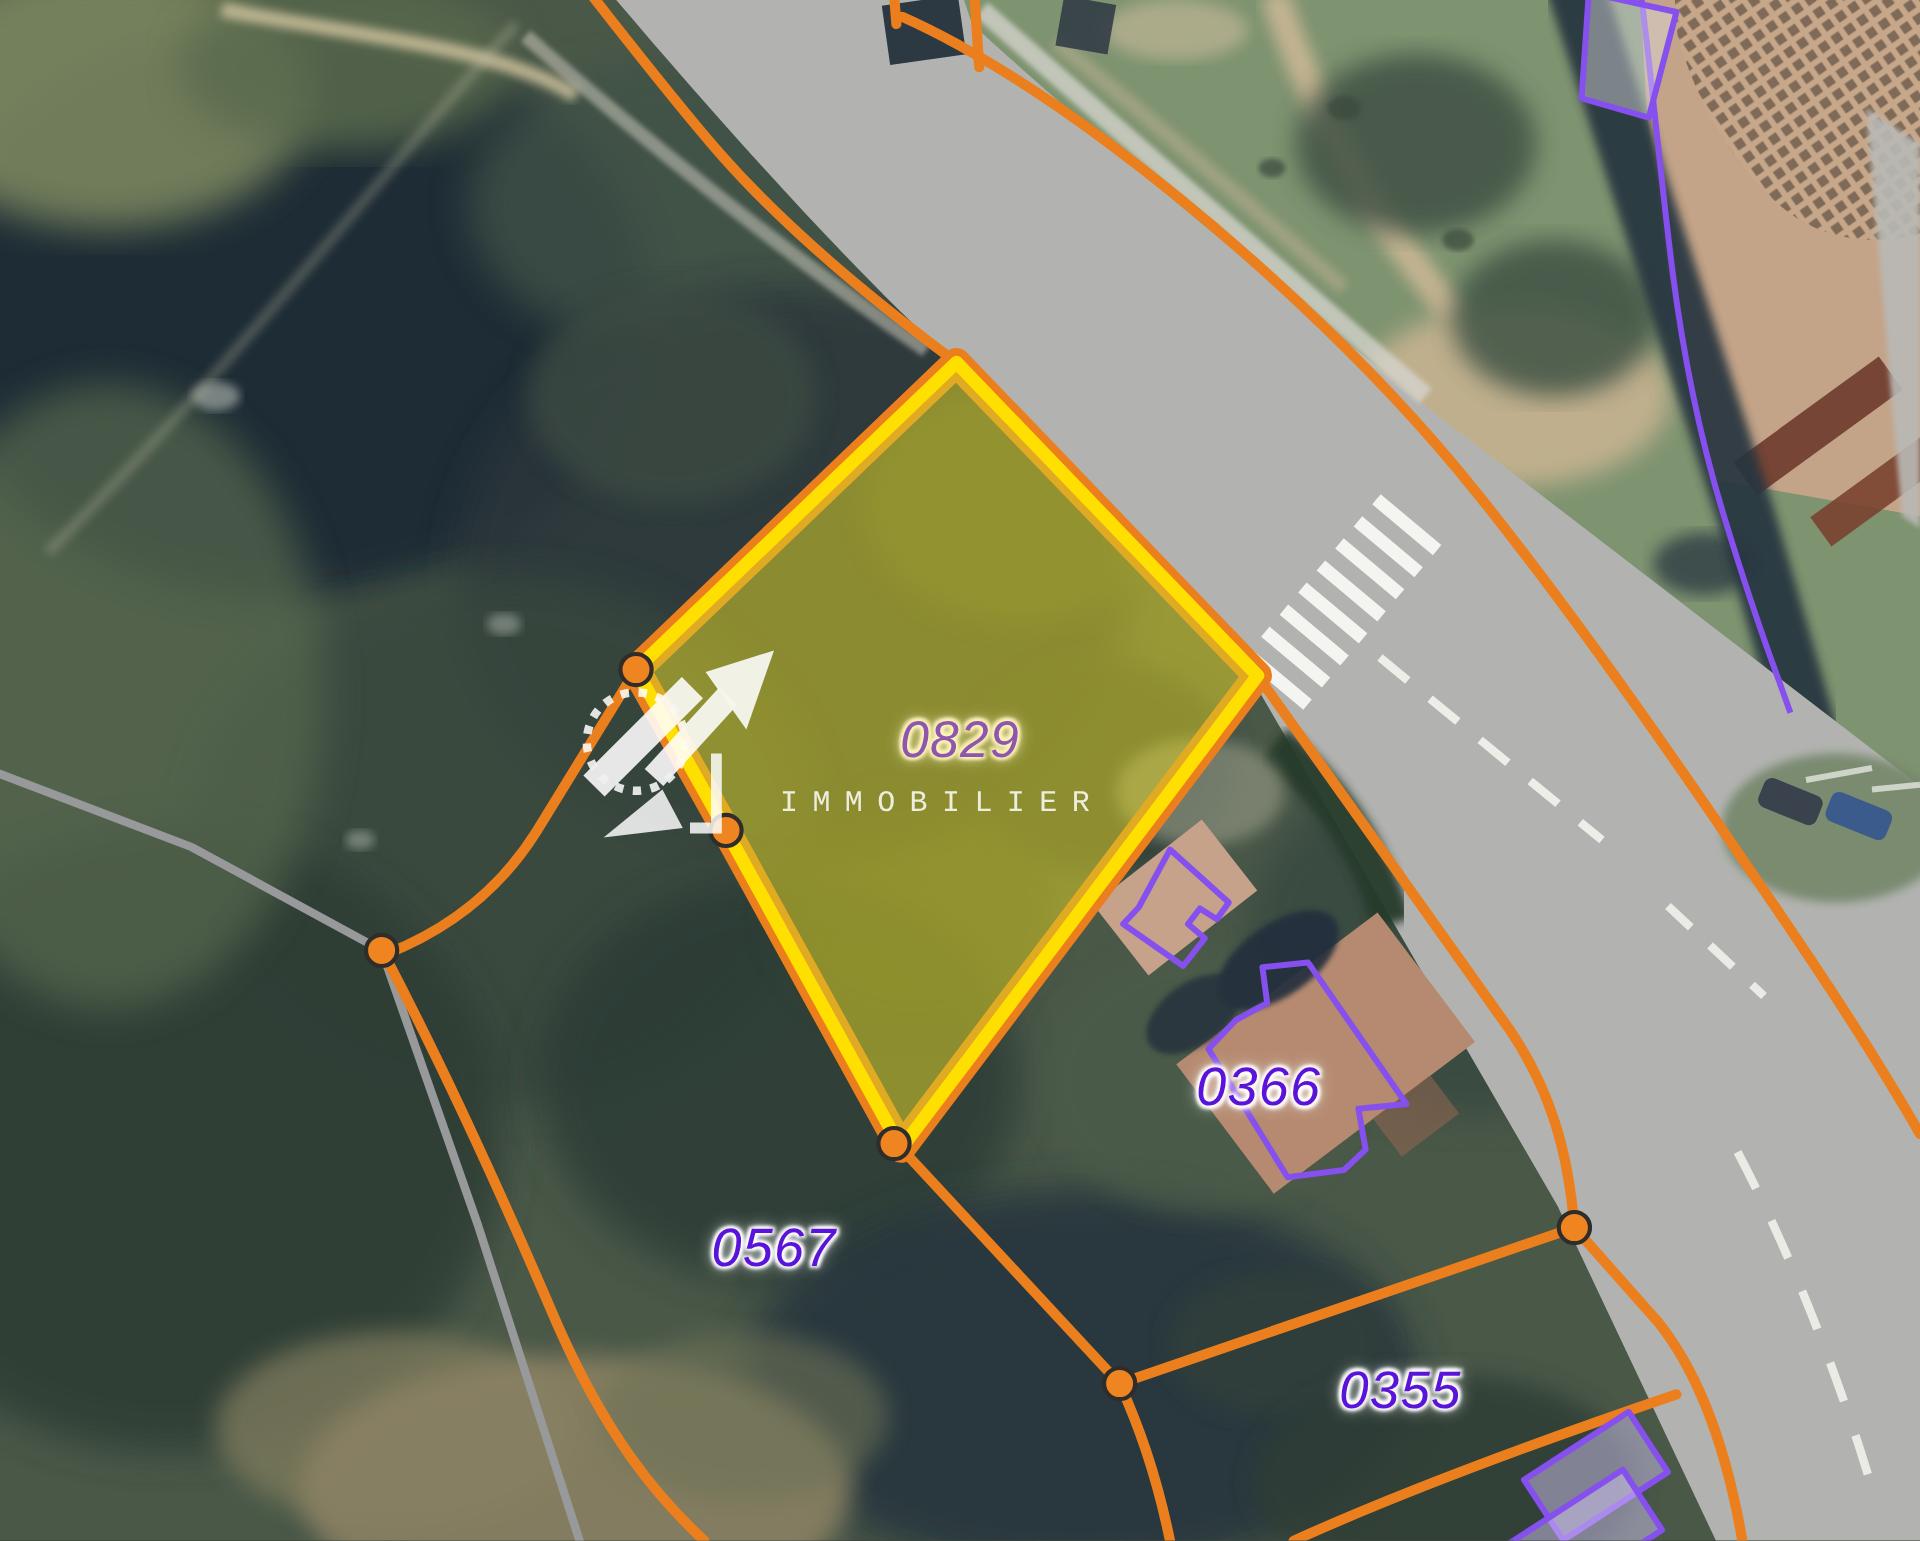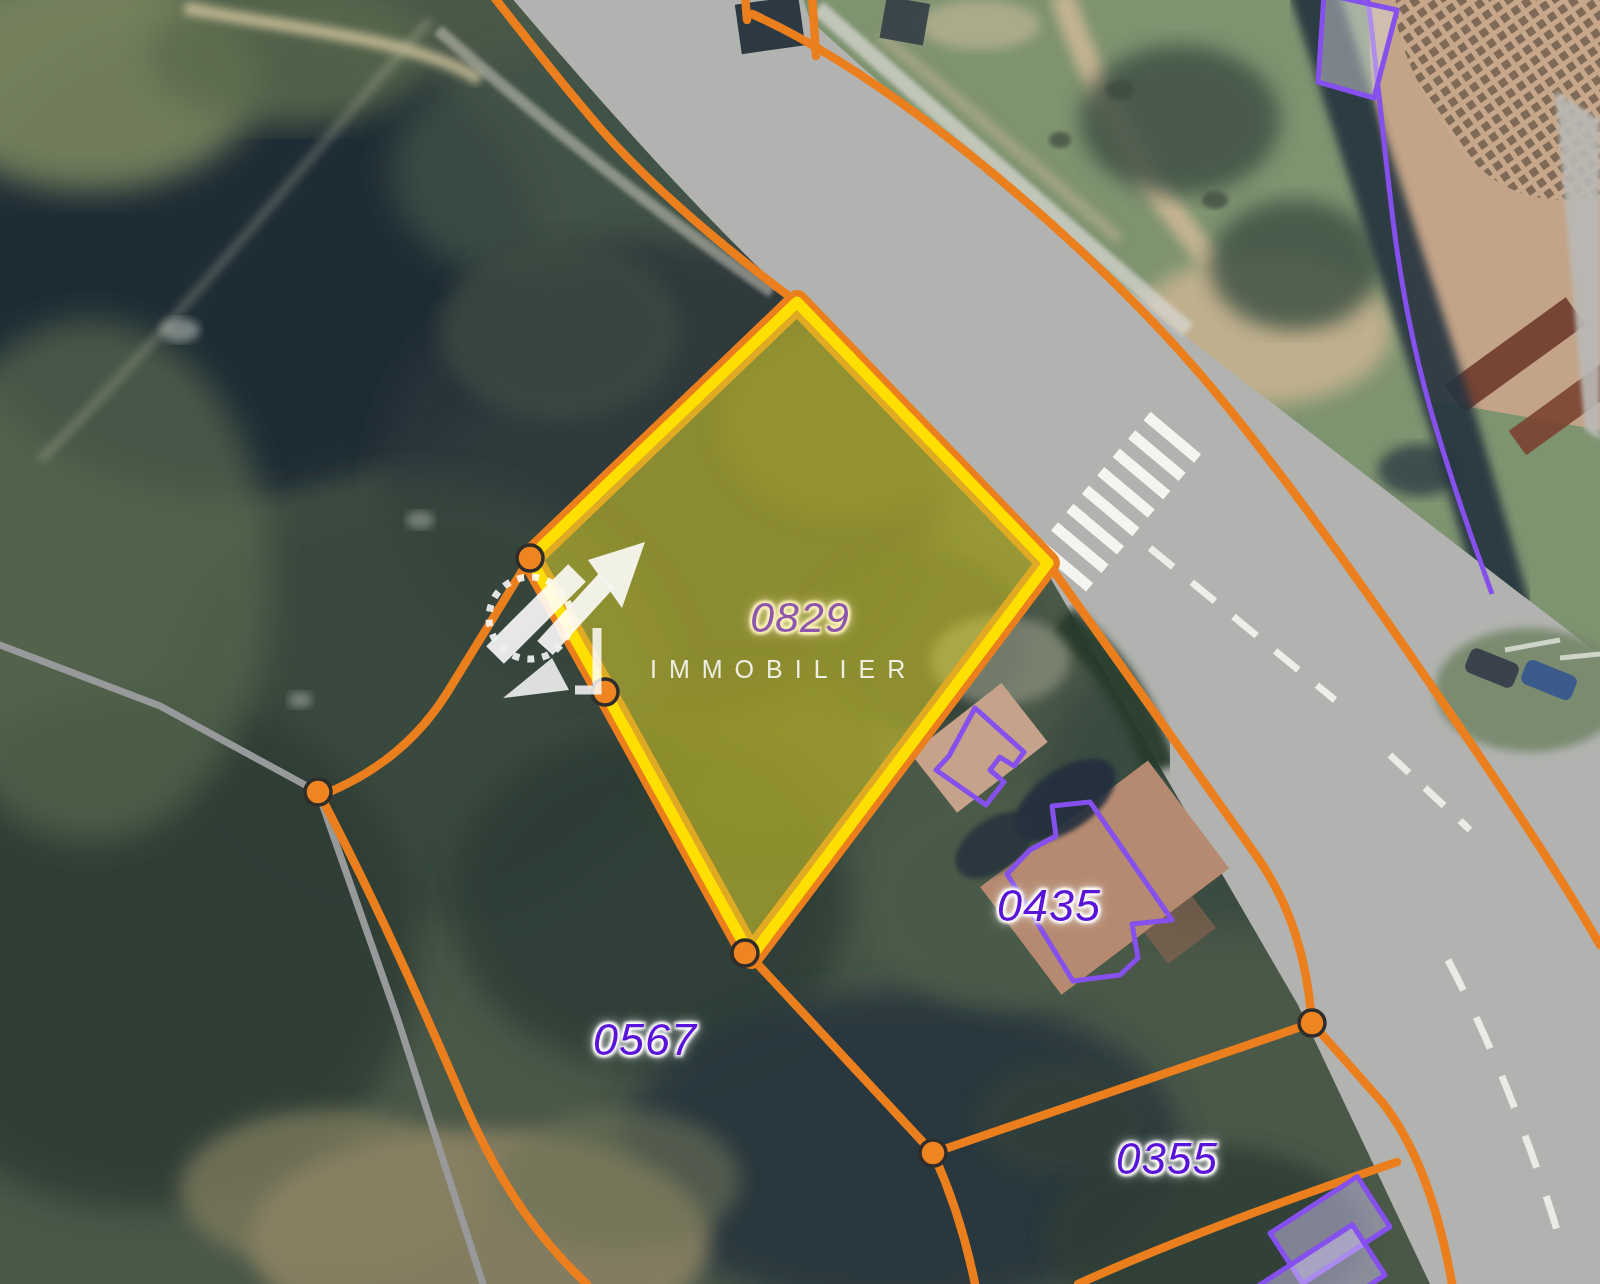--- a/index.html
+++ b/index.html
@@ -16,21 +16,21 @@
                       2px 2px 3px #fdf3bb,0 0 9px #fcf2b8,0 0 15px rgba(253,244,190,.95);}
   #lbl-0829{left:800px;top:617px;font-size:43px;}
   #lbl-0828{left:1049px;top:906px;font-size:45px;}
   #lbl-0708{left:645px;top:1040px;font-size:45px;}
   #lbl-0355{left:1167px;top:1159px;font-size:44px;}
   .wm{position:absolute;left:0;top:0;width:100%;height:100%;pointer-events:none;}
   .wm-brand{position:absolute;left:620px;top:546px;
             font-family:"Liberation Serif",serif;font-size:103px;line-height:1;
             letter-spacing:1px;word-spacing:26px;color:rgba(255,255,255,.88);}
   .wm-tag{position:absolute;left:650px;top:655px;
-          font-family:Liberation Sans, sans-serif;font-size:25px;font-weight:500;
+          font-family:Liberation Mono, monospace;font-size:25px;font-weight:500;
           letter-spacing:12px;color:rgba(255,255,255,.85);}
   .wm-logo{position:absolute;left:455px;top:520px;opacity:.92;}
 </style>
 </head>
 <body>
 
 <div id="stage">
 
 <svg class="base" width="1600" height="1284" viewBox="0 0 1600 1284">
   <defs>
@@ -211,21 +211,21 @@
     <circle cx="605" cy="692" r="13"></circle>
     <circle cx="745" cy="953" r="13"></circle>
     <circle cx="318" cy="792" r="13"></circle>
     <circle cx="933" cy="1153" r="13"></circle>
     <circle cx="1312" cy="1023" r="13"></circle>
   </g>
 </svg>
 
 <div>
   <div class="plabel halo-yellow" id="lbl-0829" style="color: rgb(142, 86, 173);">0829</div>
-  <div class="plabel" id="lbl-0828" style="color: rgb(90, 19, 217);">0435</div>
+  <div class="plabel" id="lbl-0828" style="color: rgb(90, 19, 217);">0366</div>
   <div class="plabel" id="lbl-0708" style="color: rgb(90, 19, 217);">0567</div>
   <div class="plabel" id="lbl-0355" style="color: rgb(90, 19, 217);">0355</div>
 </div>
 
 <div class="wm">
   <svg class="wm-logo" width="210" height="200" viewBox="0 0 210 200">
     <circle cx="75" cy="98" r="41" fill="none" stroke="#fff" stroke-width="7" stroke-dasharray="7 8" opacity=".93"></circle>
     <line x1="40" y1="135" x2="122" y2="53" stroke="#fff" stroke-width="25" opacity=".95"></line>
     <line x1="90" y1="128" x2="152" y2="60" stroke="#fff" stroke-width="21" opacity=".95"></line>
     <polygon points="190,22 133,40 167,88" fill="#fff" opacity=".95"></polygon>

